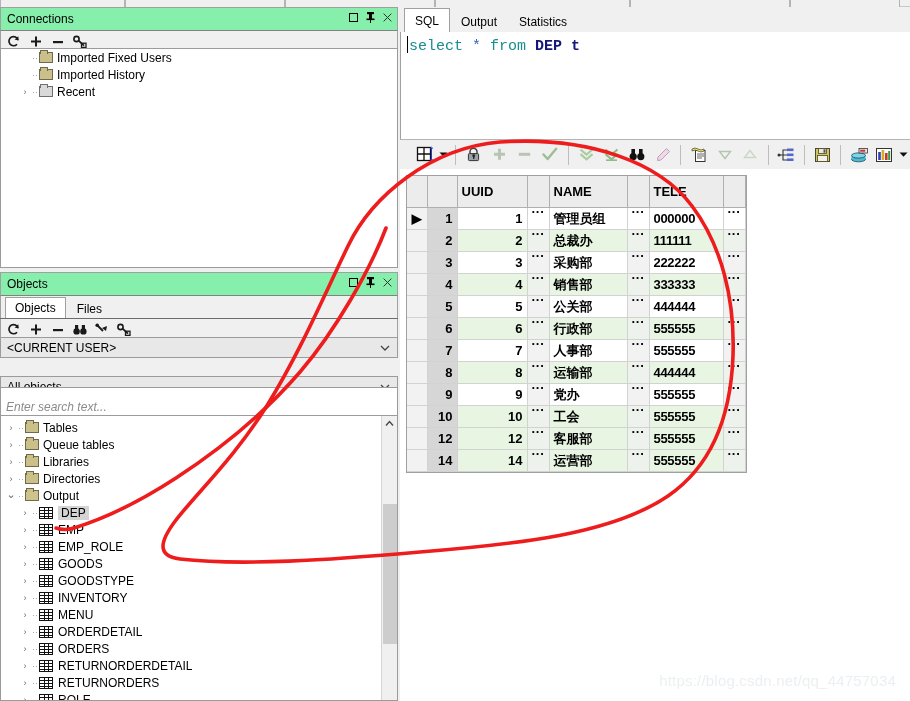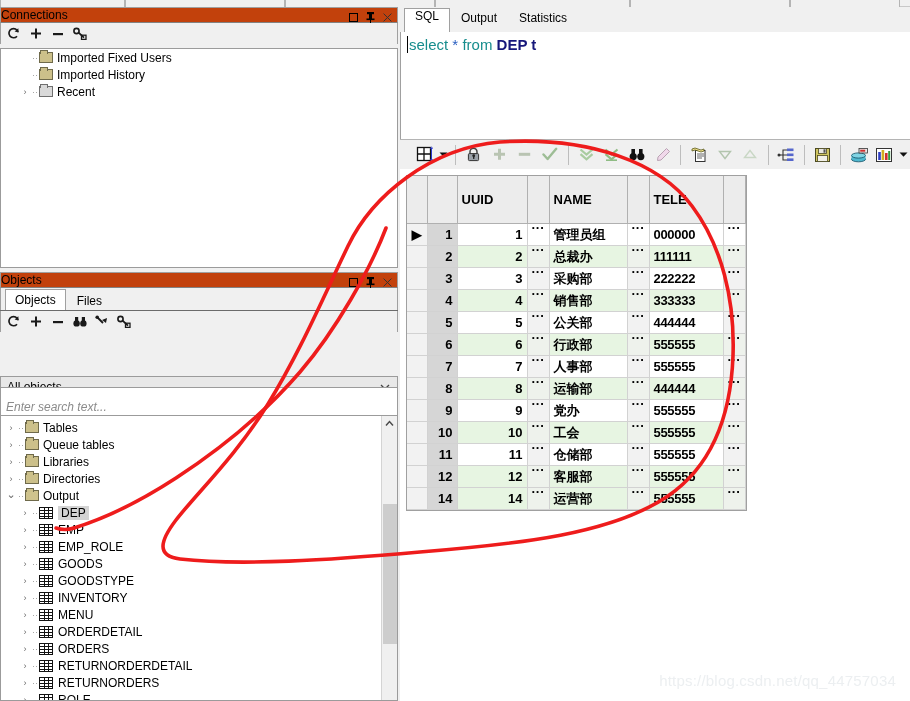--- a/index.html
+++ b/index.html
@@ -22,23 +22,23 @@
   .top-strip .seg {
     position: absolute; top: 0; height: 7px;
     border-left: 1px solid #b4b4b4; border-right: 1px solid #b4b4b4;
     background: #f0f0f0;
   }
 
   
   .left-col { position: absolute; left: 0; top: 7px; width: 400px; height: 694px; background: #f0f0f0; }
 
   .panel-title {
-    position: relative; height: 16px; background: #c2410c;
+    position: relative; height: 24px; background: #86efac;
     border: 1px solid #a0a0a0; border-bottom: 1px solid #828282;
-    display: flex; align-items: center; 
+    display: flex; align-items: center; padding-left: 6px;
     font-size: 12px; color: #000;
   }
   .panel-title .caps {
     position: absolute; right: 4px; top: 0; height: 19px;
     display: flex; align-items: center; gap: 6px;
   }
   .cap-ico { width: 11px; height: 11px; display: inline-flex; align-items: center; justify-content: center; cursor: default; }
 
   .tb-row {
     height: 21px; background: #f0f0f0; display: flex; align-items: center;
@@ -112,49 +112,49 @@
     border-left: 1px solid #d4d4d4;
   }
   .vscroll .up { height: 15px; display: flex; align-items: center; justify-content: center; color: #555; font-size: 9px;}
   .vscroll .thumb { position: absolute; left: 1px; width: 14px; background: #cdcdcd; }
 
   
   .right-col { position: absolute; left: 400px; top: 7px; width: 510px; height: 694px; background: #ffffff; }
 
   .tabstrip { height: 25px; background: #f0f0f0; display: flex; align-items: flex-end; padding-left: 4px; }
   .tab {
-    height: 22px; padding: 0 10px; display: flex; align-items: flex-start; font-size: 12px;
+    height: 22px; padding: 0 10px; display: flex; align-items: center; font-size: 12px;
     background: #f0f0f0; border: 1px solid transparent; border-bottom: none;
   }
   .tab.active { background: #ffffff; border-color: #a0a0a0; height: 24px; }
 
   .sqlarea {
     position: relative; background: #ffffff; border-left: 1px solid #a0a0a0;
     height: 107px; padding: 4px 0 0 6px;
-    font-family: Liberation Sans, sans-serif; font-size: 15px;
+    font-family: Liberation Mono, monospace; font-size: 15px;
   }
   .caret { display: inline-block; width: 1px; height: 17px; background: #000; vertical-align: -3px; margin-right: 1px;}
   .kw { color: #178d8d; }
   .star { color: #2a5fc0; }
   .ident { color: #16177a; font-weight: bold; }
 
   
   .grid-tb {
     height: 30px; background: #f0f0f0; border-top: 1px solid #b4b4b4;
     display: flex; align-items: center; padding-left: 12px; gap: 0px;
   }
   .gtb { width: 28px; height: 26px; display: inline-flex; align-items: center; justify-content: center; }
   .gsep { width: 1px; height: 20px; background: #bdbdbd; margin: 0 5px; }
 
   
   .grid { position: absolute; left: 406px; top: 175px; border: 1px solid #a0a0a0; background: #fff; }
   table.dg { border-collapse: collapse; font-size: 12.5px; }
   table.dg th {
     background: #ececec; border: 1px solid #b0b0b0; border-top: none; border-left: none;
-    height: 21px; font-weight: bold; text-align: left; padding: 16px 4px; font-size: 13px;
+    height: 21px; font-weight: bold; text-align: left; padding: 8px 4px; font-size: 13px;
   }
   table.dg th.rowh { width: 20px; padding: 0; }
   table.dg th.numh { width: 30px; padding: 0; }
   table.dg th.tinyh { width: 14px; padding: 0; background: #ececec; }
   table.dg td {
     border: 1px solid #d2d2d2; border-top: none; border-left: none;
     height: 22px; padding: 0 4px; font-size: 13px; font-weight: bold; color: #000;
   }
   td.rowmark { width: 20px; background: #f2f2f2; border-right: 1px solid #b8b8b8; text-align: center; font-size: 9px; color:#000; padding:0;}
   td.rownum { width: 30px; background: #d6d6d6; text-align: right; padding-right: 5px;
@@ -341,20 +341,30 @@
         </span>
         <span class="tb-ico">
           <svg width="14" height="13" viewBox="0 0 14 13">
               <circle cx="3.5" cy="4" r="2.6" fill="none" stroke="#1a1a1a" stroke-width="1.6"></circle>
               <path d="M5.6 5.6 L11 10.6" stroke="#1a1a1a" stroke-width="1.8"></path>
               <rect x="8.5" y="8.2" width="4.5" height="4.2" fill="none" stroke="#1a1a1a" stroke-width="1.3"></rect>
             </svg>
         </span>
       </div>
 
+      <div style="position:absolute;left:0;top:65px;width:398px;">
+        <div class="combo">
+          <span>&lt;CURRENT USER&gt;</span>
+          <span class="chev">
+            <svg width="10" height="10" viewBox="0 0 10 10">
+                <path d="M1 3 L5 7 L9 3" fill="none" stroke="#444" stroke-width="1.3"></path>
+              </svg>
+          </span>
+        </div>
+      </div>
       <div style="position:absolute;left:0;top:104px;width:398px;">
         <div class="combo">
           <span>All objects</span>
           <span class="chev">
             <svg width="10" height="10" viewBox="0 0 10 10">
                 <path d="M1 3 L5 7 L9 3" fill="none" stroke="#444" stroke-width="1.3"></path>
               </svg>
           </span>
         </div>
       </div>
@@ -735,30 +745,20 @@
           <tr class="even">
             <td class="rowmark"></td>
             <td class="rownum">10</td>
             <td class="uuid">10</td>
             <td class="ell">···</td>
             <td class="name">工会</td>
             <td class="ell">···</td>
             <td class="tele">555555</td>
             <td class="ell">···</td>
           </tr>
-          <tr class="odd">
-            <td class="rowmark"></td>
-            <td class="rownum">11</td>
-            <td class="uuid">11</td>
-            <td class="ell">···</td>
-            <td class="name">仓储部</td>
-            <td class="ell">···</td>
-            <td class="tele">555555</td>
-            <td class="ell">···</td>
-          </tr>
           <tr class="even">
             <td class="rowmark"></td>
             <td class="rownum">12</td>
             <td class="uuid">12</td>
             <td class="ell">···</td>
             <td class="name">客服部</td>
             <td class="ell">···</td>
             <td class="tele">555555</td>
             <td class="ell">···</td>
           </tr>

